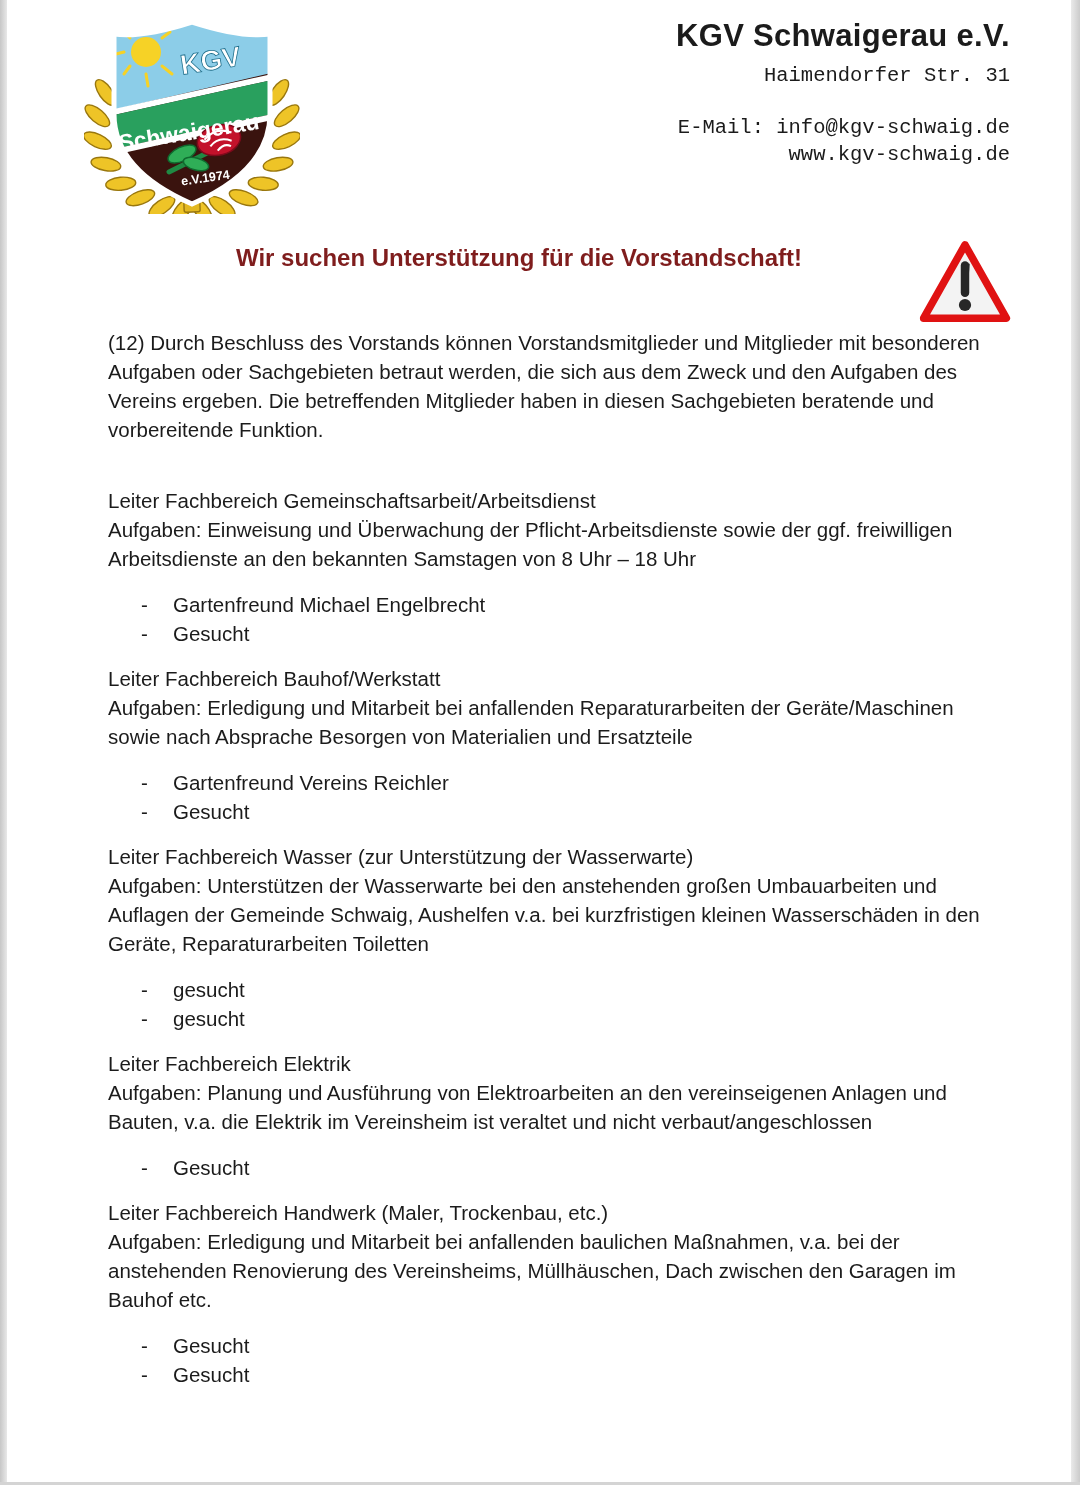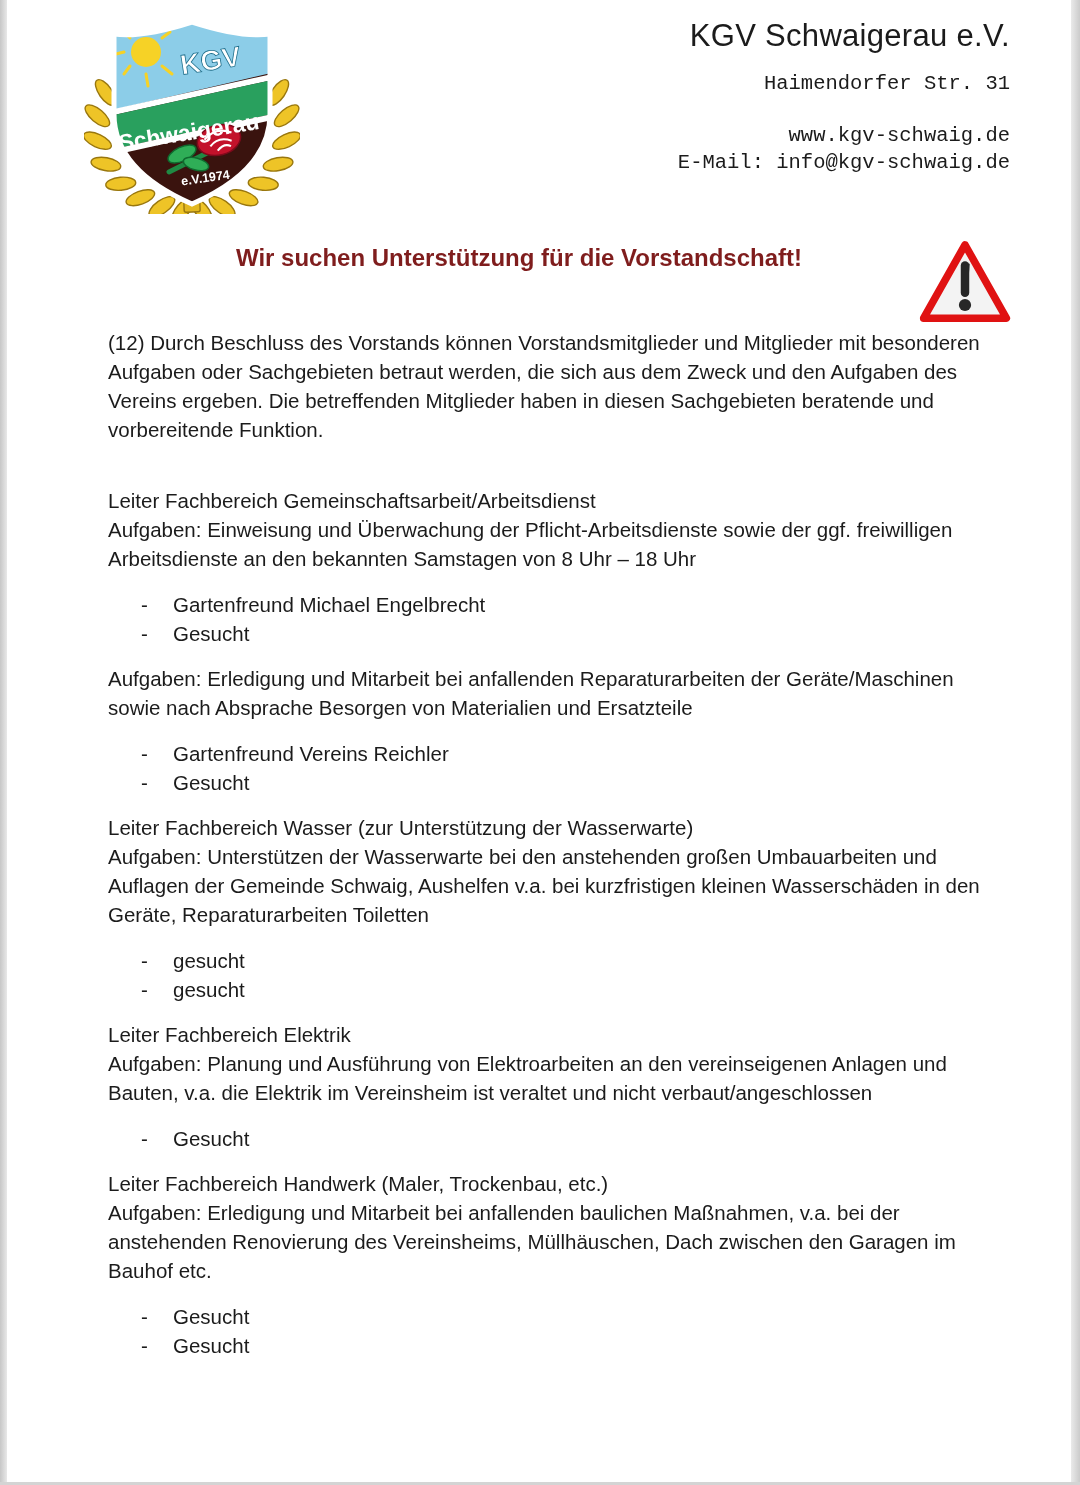--- a/index.html
+++ b/index.html
@@ -15,21 +15,21 @@
   .edge-left{position:absolute;left:0;top:0;bottom:0;width:7px;
     background:linear-gradient(to right,#c7c7c7,#e8e8e8);}
   .edge-right{position:absolute;right:0;top:0;bottom:0;width:9px;
     background:linear-gradient(to left,#cbcbcb,#eaeaea);}
   .edge-bottom{position:absolute;left:0;right:0;bottom:0;height:3px;background:#d4d4d4;}
 
   
   .header{position:relative;height:222px;}
   .logo{position:absolute;left:84px;top:12px;width:216px;height:202px;}
   .header-text{position:absolute;right:70px;top:18px;text-align:right;}
-  .org-name{font-size:31px;font-weight:normal;letter-spacing:.3px;line-height:36px;margin-bottom:16px;}
+  .org-name{font-size:31px;font-weight:bold;letter-spacing:.3px;line-height:36px;margin-bottom:8px;}
   .addr-line{font-size:20.5px;line-height:27px;font-family:Liberation Mono, monospace;}
   .contact-block{margin-top:25px;}
 
   
   .title-row{position:relative;margin-top:20px;height:86px;}
   .doc-title{position:absolute;left:108px;width:822px;text-align:center;
     font-size:24px;font-weight:bold;top:2px;}
   .warning{position:absolute;right:68px;top:-4px;width:94px;height:87px;}
 
   
@@ -127,22 +127,22 @@
       <text x="122" y="170" transform="rotate(-8 122 170)" text-anchor="middle" font-family="Liberation Sans, sans-serif" font-weight="bold" font-size="12.5" fill="#ffffff">e.V.1974</text>
 
       <path d="M108,10 Q158,26 186,22 L186,102 Q186,158 108,192 Q30,158 30,102 L30,22 Q58,26 108,10 Z" fill="none" stroke="#ffffff" stroke-width="5"></path>
     </g>
   </svg>
 
   <div class="header-text">
     <div class="org-name">KGV Schwaigerau e.V.</div>
     <div class="addr-line">Haimendorfer Str. 31</div>
     <div class="contact-block">
+      <div class="addr-line">E-Mail: info@kgv-schwaig.de</div>
       <div class="addr-line">www.kgv-schwaig.de</div>
-      <div class="addr-line">E-Mail: info@kgv-schwaig.de</div>
     </div>
   </div>
 </header>
 
 <div class="title-row">
   <div class="doc-title" style="color: #7f1d1d;">Wir suchen Unterstützung für die Vorstandschaft!</div>
 
   <svg class="warning" viewBox="0 0 100 92" aria-hidden="true">
     <path d="M50,7 L94,85 L6,85 Z" fill="#f3f3f3" stroke="#e01212" stroke-width="8" stroke-linejoin="round"></path>
     <path d="M50,27 L55,27 L52.5,60 L47.5,60 Z" fill="#272727"></path>
@@ -165,20 +165,21 @@
           </li>
           <li>
             <span class="dash">-</span>
             <span>Gesucht</span>
           </li>
         </ul>
     <div class="sec-after"></div>
   </section>
 
   <section class="section">
+    <h3 class="sec-heading">Leiter Fachbereich Bauhof/Werkstatt</h3>
     <p class="sec-desc">Aufgaben: Erledigung und Mitarbeit bei anfallenden Reparaturarbeiten der Geräte/Maschinen sowie nach Absprache Besorgen von Materialien und Ersatzteile</p>
     <ul class="bullets">
           <li>
             <span class="dash">-</span>
             <span>Gartenfreund Vereins Reichler</span>
           </li>
           <li>
             <span class="dash">-</span>
             <span>Gesucht</span>
           </li>

